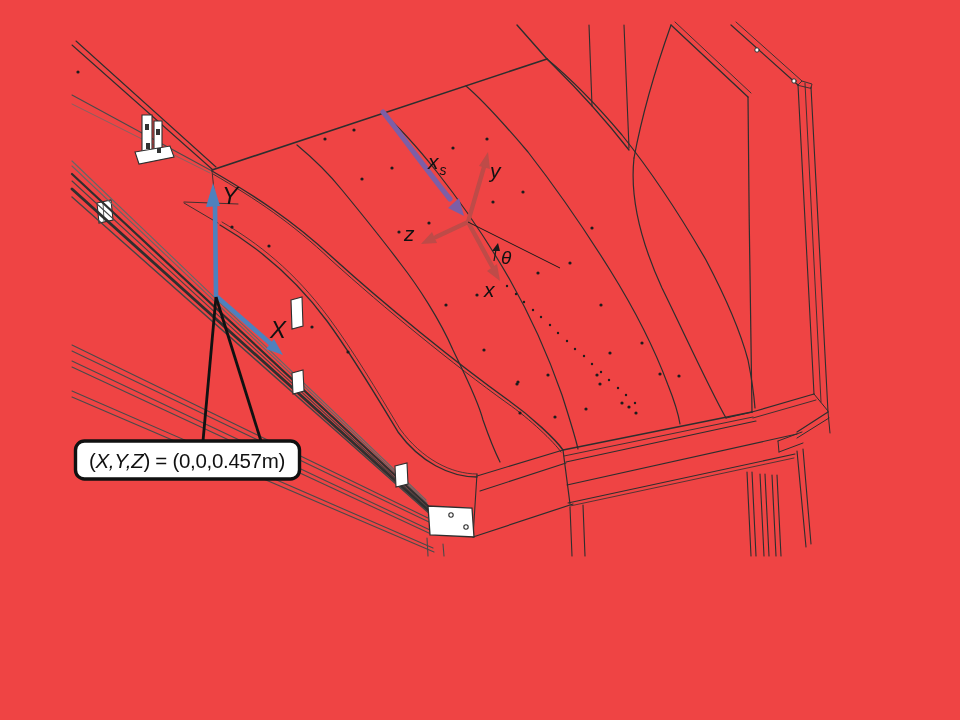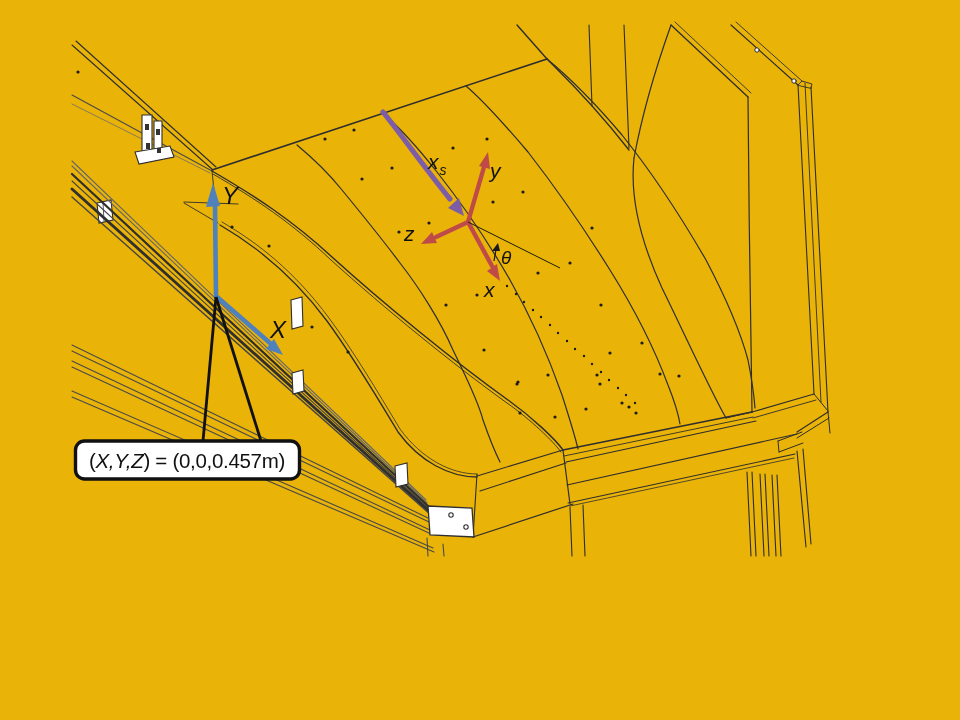--- a/index.html
+++ b/index.html
@@ -1,17 +1,17 @@
 <!DOCTYPE html>
 <html><head>
 <meta charset="utf-8">
 <style>
   html,body{margin:0;padding:0;background:#ffffff;width:960px;height:720px;overflow:hidden;}
   body{font-family:"Liberation Sans",sans-serif;}
-  #stage{position:relative;width:960px;height:720px;background:#eab308;}
+  #stage{position:relative;width:960px;height:720px;background:#ef4444;}
   svg{display:block;}
   .axis-label{font-family:"Liberation Sans",sans-serif;font-style:italic;fill:#111;}
   .callout-text{font-family:"Liberation Sans",sans-serif;fill:#111;letter-spacing:-0.3px;}
 </style>
 </head>
 <body>
 
 <div id="stage">
 <svg width="960" height="720" viewBox="0 0 960 720">
 

